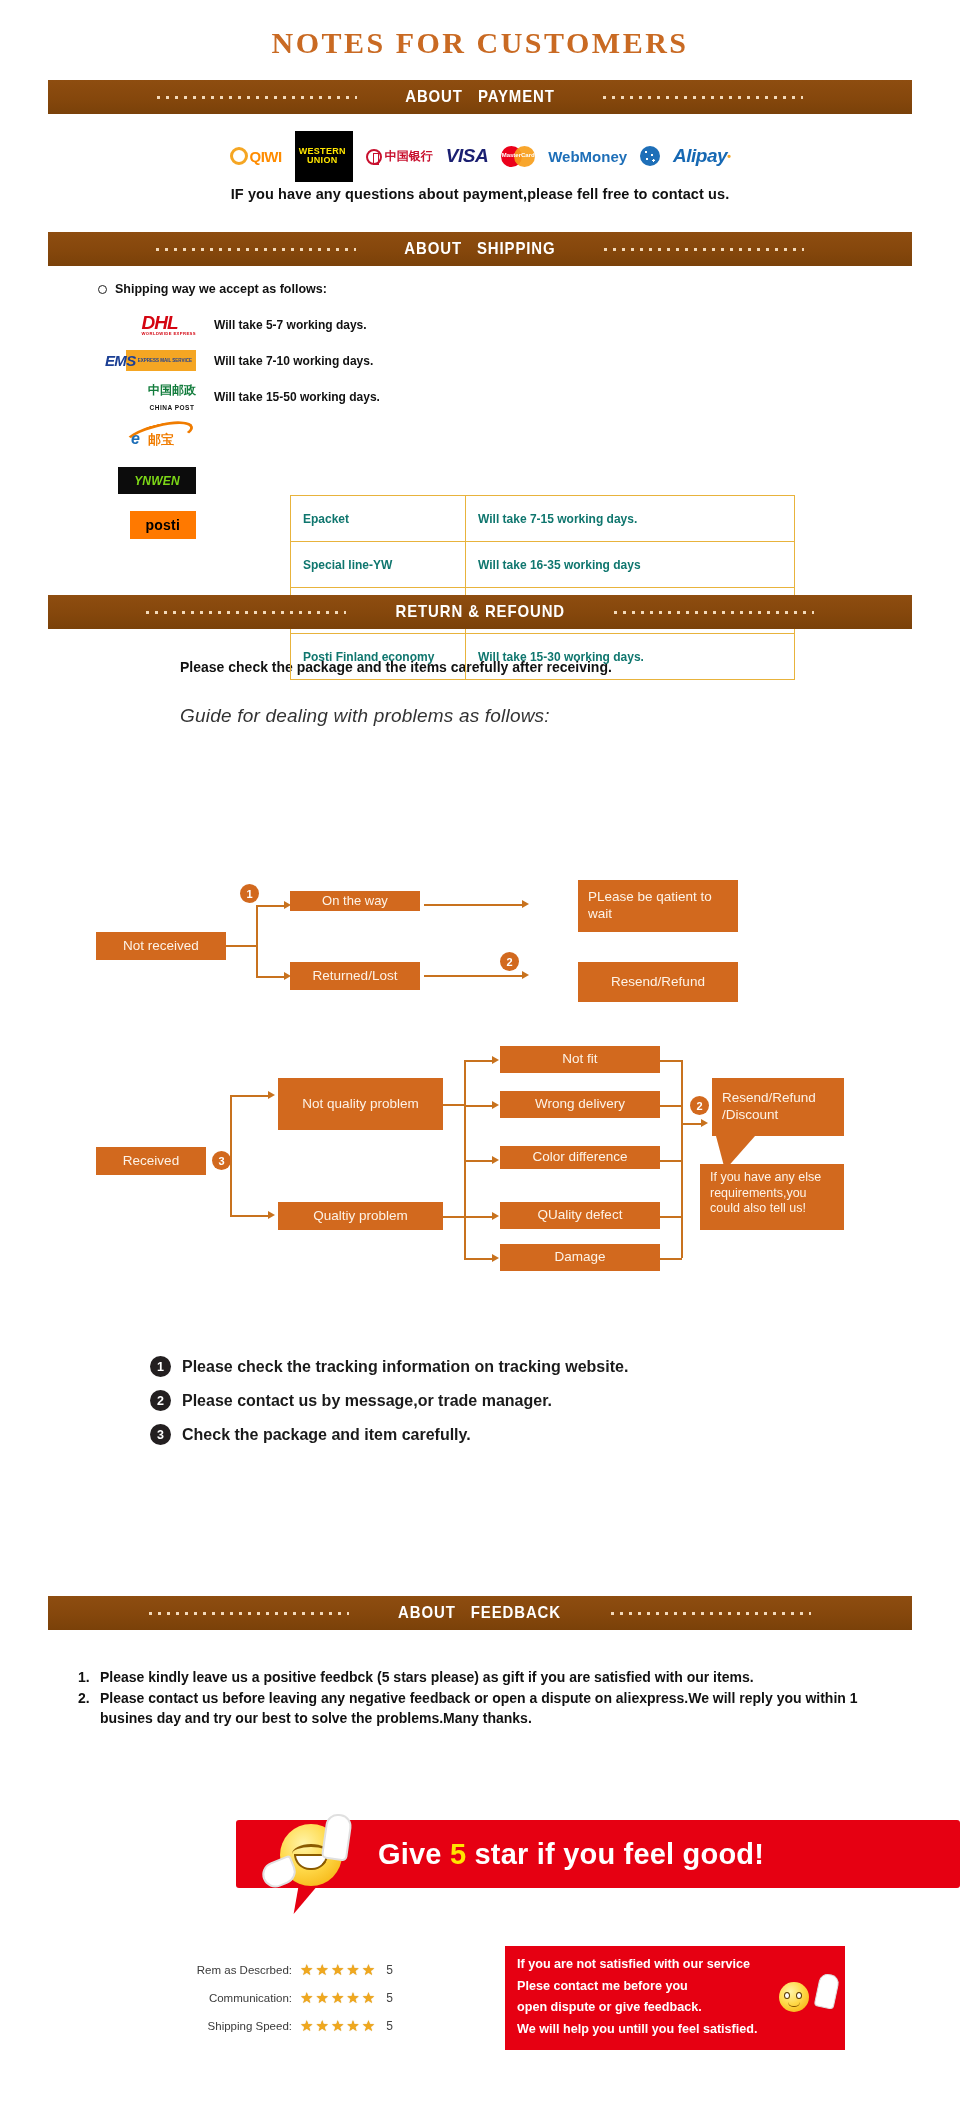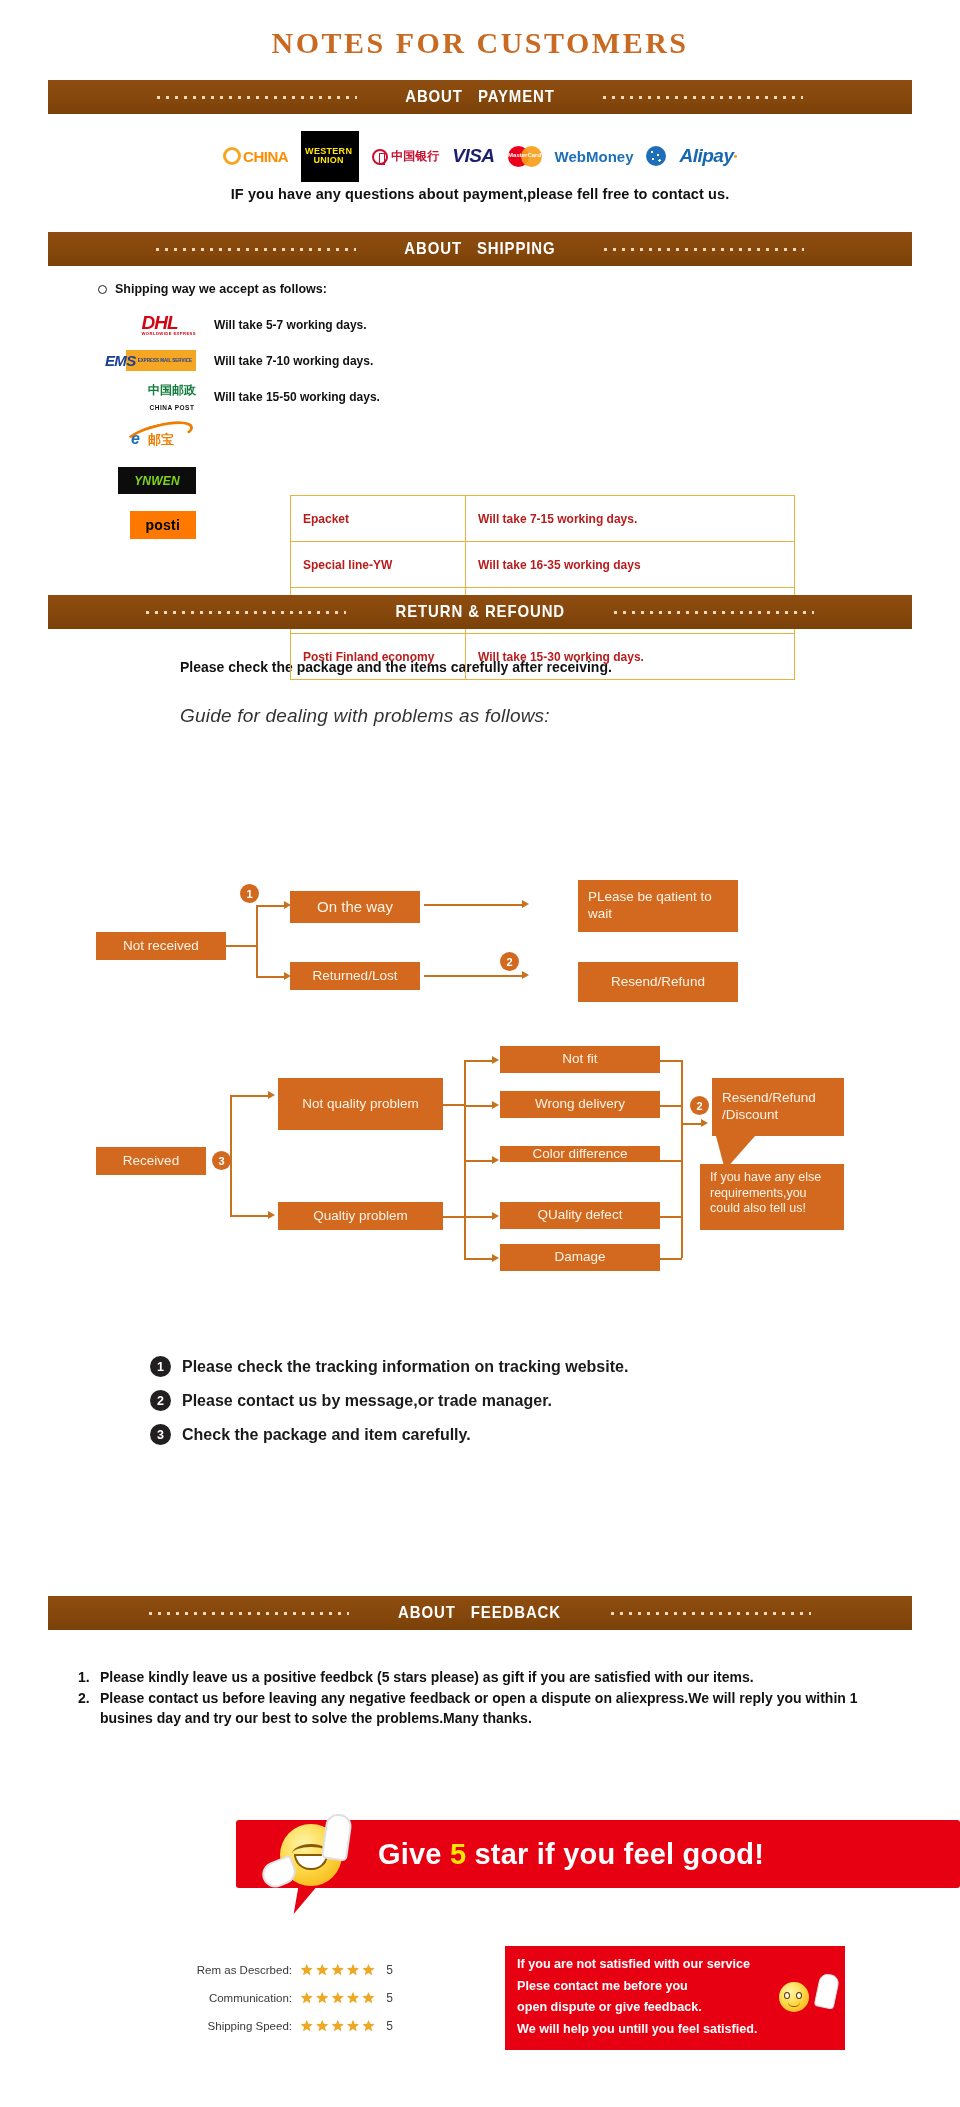--- a/index.html
+++ b/index.html
@@ -165,21 +165,21 @@
   
   .ship-table {
     position:absolute; left: 290px; top: 495px; width: 505px;
     border-collapse: collapse;
   }
   .ship-table td {
     border: 1.4px solid #E8B33C;
     height: 46px;
     font-size: 12px;
     font-weight: 600;
-    color:#b91c1c;
+    color:#0f766e;
     padding: 0 12px;
   }
   .ship-table td.c1 { width: 175px; }
 
   
   .rr-text {
     padding-left: 180px; margin-top: 28px;
     font-size: 14px; font-weight: bold; color:#111; line-height: 1.45;
   }
   .rr-guide {
@@ -324,21 +324,21 @@
 <div class="band" style="margin-top:22px;">
   <span class="dots"></span>
   <span class="band-title">ABOUT   PAYMENT</span>
   <span class="dots"></span>
 </div>
 
 <div class="pay-wrap">
   <div class="pay-logos">
     <span class="logo lg-qiwi">
         <span class="q"></span>
-        <span>CHINA</span>
+        <span>QIWI</span>
       </span>
     <span class="logo lg-wu">
       <span><span>WESTERN</span><br><span>UNION</span></span>
     </span>
     <span class="logo lg-boc">
       <span class="sym"></span>
       <span class="cn">中国银行</span>
     </span>
     <span class="logo lg-visa">VISA</span>
     <span class="logo lg-mc">
@@ -455,21 +455,21 @@
 <div class="flow" style="position:absolute; left:0; top:884px; width:960px; height:140px;">
   <div class="box center" style="left:96px; top:48px; width:130px; height:28px; font-size:13.5px;">Not received</div>
   <div class="ln h" style="left:226px; top:61px; width:32px;"></div>
   <div class="ln v" style="left:256px; top:21px; height:72px;"></div>
   <div class="ln h" style="left:256px; top:21px; width:30px;"></div>
   <div class="ln h" style="left:256px; top:92px; width:30px;"></div>
   <div class="arrow" style="left:284px; top:17px;"></div>
   <div class="arrow" style="left:284px; top:88px;"></div>
   <div class="num" style="left:240px; top:0px;">1</div>
 
-  <div class="box center" style="left:290px; top:7px; width:130px; height:32px; font-size:15px;">On the way</div>
+  <div class="box center" style="left:290px; top:7px; width:130px; height:20px; font-size:13px;">On the way</div>
   <div class="box center" style="left:290px; top:78px; width:130px; height:28px; font-size:13.5px;">Returned/Lost</div>
 
   <div class="ln h" style="left:424px; top:20px; width:100px;"></div>
   <div class="arrow" style="left:522px; top:16px;"></div>
   <div class="ln h" style="left:424px; top:91px; width:100px;"></div>
   <div class="arrow" style="left:522px; top:87px;"></div>
   <div class="num" style="left:500px; top:68px;">2</div>
 
   <div class="box" style="left:578px; top:-4px; width:160px; height:52px; font-size:13.5px;">PLease be qatient to wait</div>
   <div class="box center" style="left:578px; top:78px; width:160px; height:40px; font-size:13.5px;">Resend/Refund</div>
@@ -496,21 +496,21 @@
   <div class="ln h" style="left:464px; top:181px; width:30px;"></div>
   <div class="ln h" style="left:464px; top:223px; width:30px;"></div>
   <div class="arrow" style="left:492px; top:21px;"></div>
   <div class="arrow" style="left:492px; top:66px;"></div>
   <div class="arrow" style="left:492px; top:121px;"></div>
   <div class="arrow" style="left:492px; top:177px;"></div>
   <div class="arrow" style="left:492px; top:219px;"></div>
 
   <div class="box center" style="left:500px; top:11px; width:160px; height:27px; font-size:13.5px;">Not fit</div>
   <div class="box center" style="left:500px; top:56px; width:160px; height:27px; font-size:13.5px;">Wrong delivery</div>
-  <div class="box center" style="left:500px; top:111px; width:160px; height:16px; font-size:13.5px;text-align:right;">Color difference</div>
+  <div class="box center" style="left:500px; top:111px; width:160px; height:23px; font-size:13.5px;text-align:right;">Color difference</div>
   <div class="box center" style="left:500px; top:167px; width:160px; height:27px; font-size:13.5px;">QUality defect</div>
   <div class="box center" style="left:500px; top:209px; width:160px; height:27px; font-size:13.5px;">Damage</div>
 
   <div class="ln h" style="left:660px; top:25px; width:22px;"></div>
   <div class="ln h" style="left:660px; top:70px; width:22px;"></div>
   <div class="ln h" style="left:660px; top:125px; width:22px;"></div>
   <div class="ln h" style="left:660px; top:181px; width:22px;"></div>
   <div class="ln h" style="left:660px; top:223px; width:22px;"></div>
   <div class="ln v" style="left:681px; top:25px; height:198px;"></div>
   <div class="ln h" style="left:681px; top:88px; width:22px;"></div>

